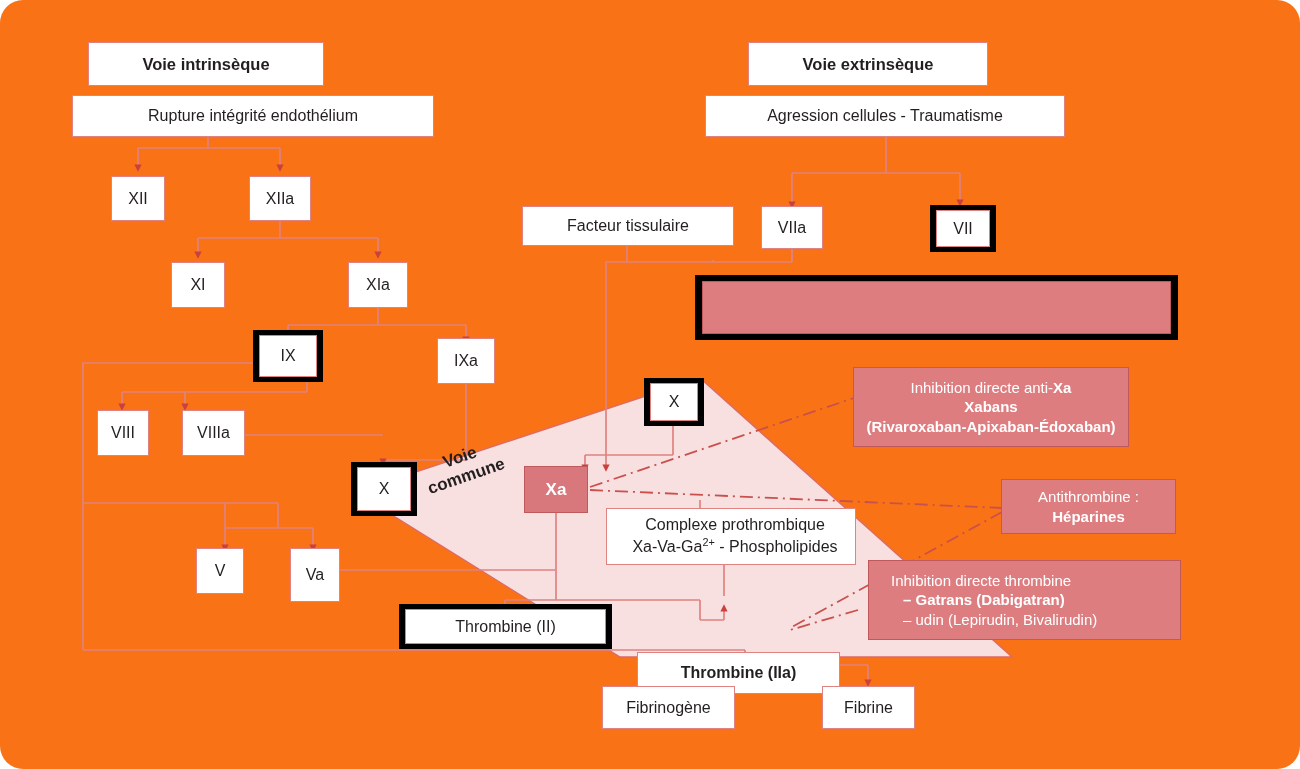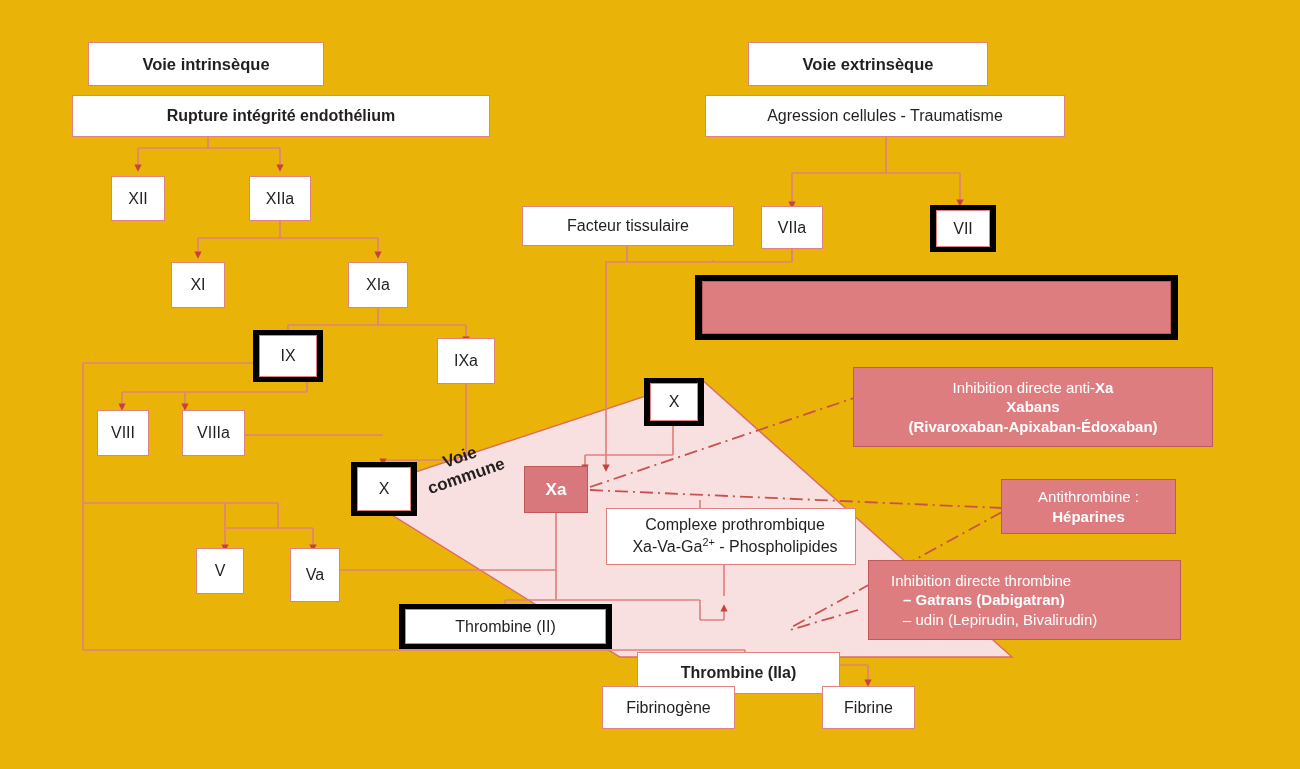--- a/index.html
+++ b/index.html
@@ -4,22 +4,23 @@
 <style>
   html,body{margin:0;padding:0;background:#ffffff;}
   body{
     font-family:"Liberation Sans", sans-serif;
     -webkit-font-smoothing:antialiased;
   }
   #canvas{
     position:relative;
     width:1300px;
     height:769px;
-    background:#eab308;
+    background:#f97316;
     overflow:hidden;
+    border-radius:23px;
   }
   #wires{
     position:absolute;
     left:0; top:0;
     width:1300px; height:769px;
     pointer-events:none;
   }
 
   
   .node{
@@ -199,21 +200,21 @@
   </svg>
 
   <div class="node header" style="left:88px;  top:42px;  width:236px; height:44px;">
     <span>Voie intrinsèque</span>
   </div>
 
   <div class="node header" style="left:748px; top:42px;  width:240px; height:44px;">
     <span>Voie extrinsèque</span>
   </div>
 
-  <div class="node" style="left:72px;  top:95px;  width:418px; height:42px;font-weight:bold;">
+  <div class="node" style="left:72px;  top:95px;  width:362px; height:42px;">
     <span>Rupture intégrité endothélium</span>
   </div>
 
   <div class="node" style="left:705px; top:95px;  width:360px; height:42px;">
     <span>Agression cellules - Traumatisme</span>
   </div>
 
   <div class="node" style="left:111px; top:176px; width:54px; height:45px;">
     <span>XII</span>
   </div>
@@ -302,21 +303,21 @@
 
   <div class="node" style="left:822px; top:686px; width:93px; height:43px;">
     <span>Fibrine</span>
   </div>
 
   <div class="node drug-framed" style="left:695px; top:275px; width:483px; height:65px;">
     <div class="inner">
     </div>
   </div>
 
-  <div class="node drug" style="left:853px; top:367px; width:360px; height:80px;">
+  <div class="node drug" style="left:853px; top:367px; width:276px; height:80px;">
     <span><span class="l-norm">Inhibition directe anti-</span><span class="l-bold">Xa</span></span>
     <span class="l-bold">Xabans</span>
     <span class="l-bold">(Rivaroxaban-Apixaban-Édoxaban)</span>
   </div>
 
   <div class="node drug" style="left:1001px; top:479px; width:175px; height:55px;">
     <span class="l-norm">Antithrombine :</span>
     <span class="l-bold">Héparines</span>
   </div>
 

